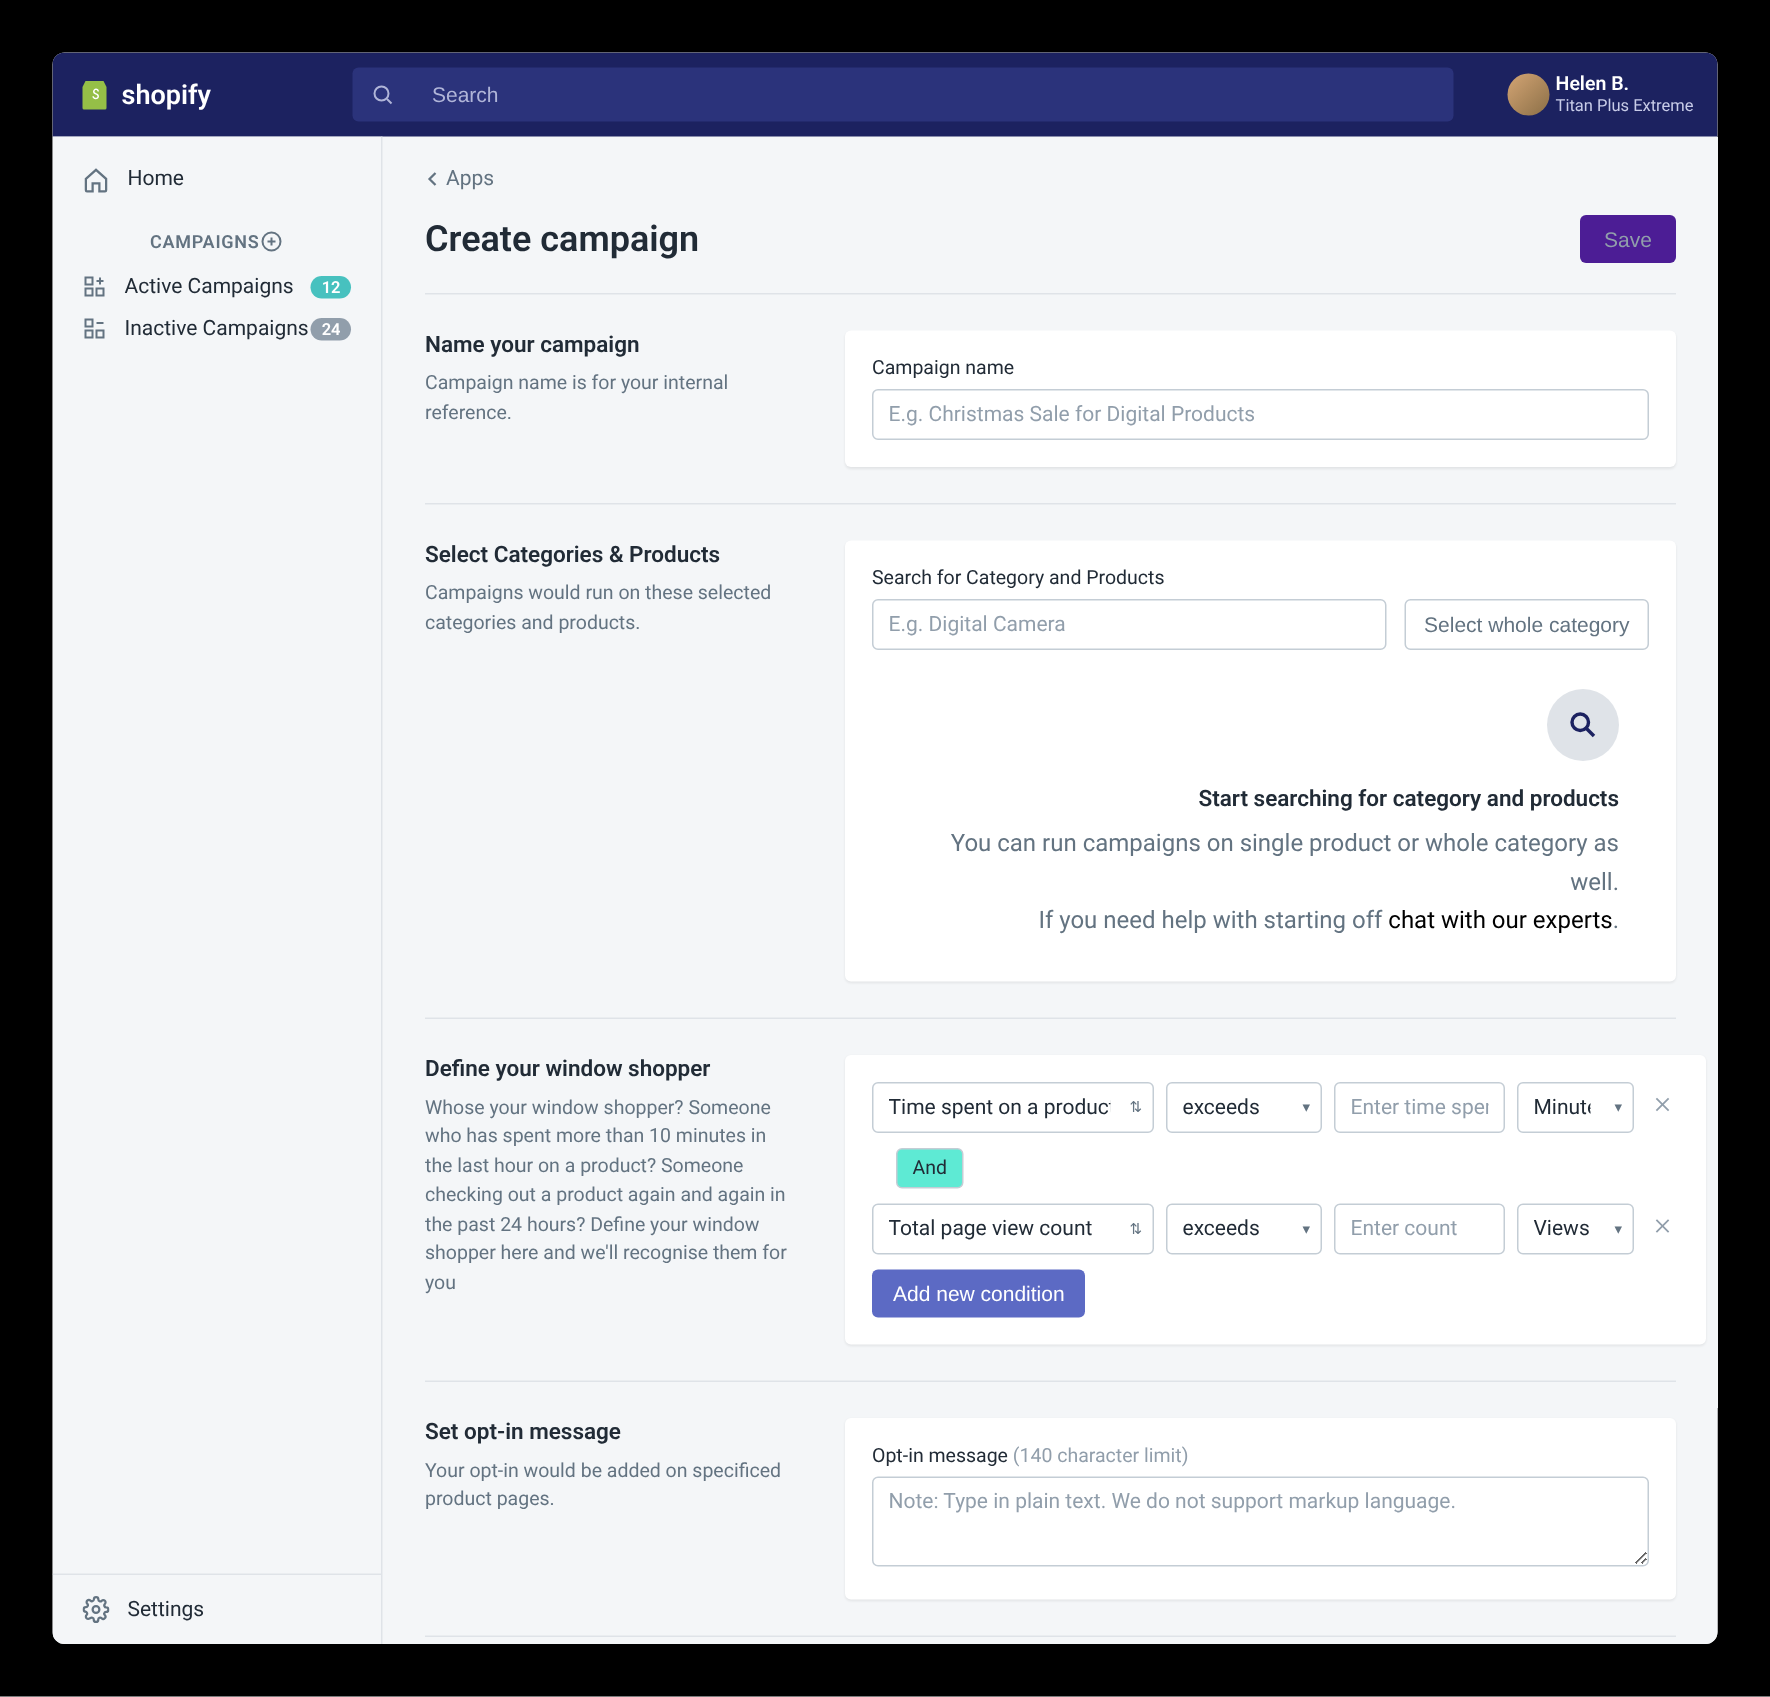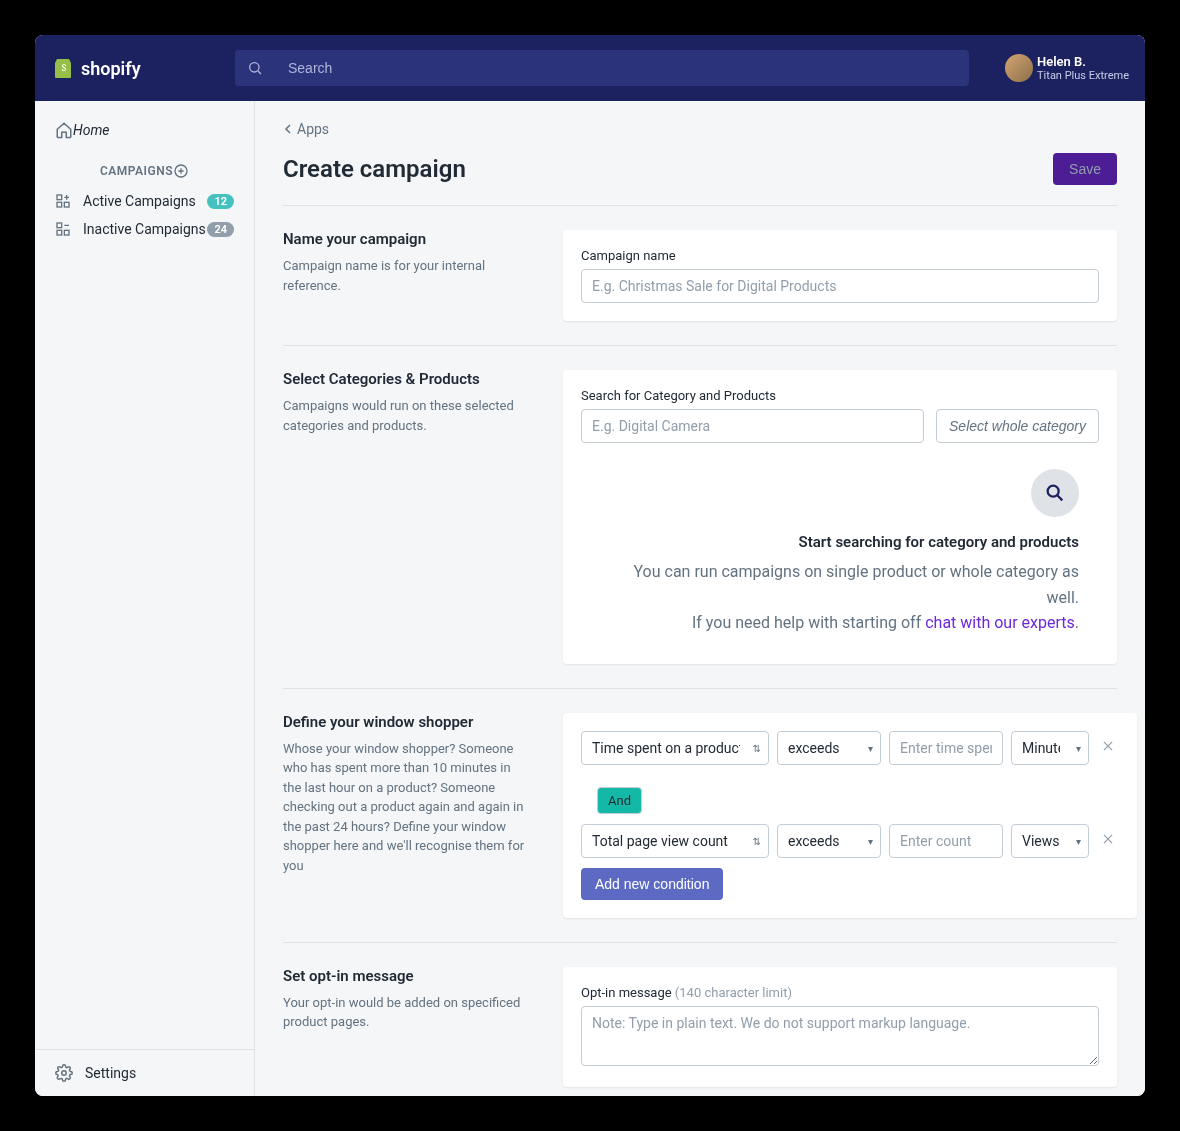--- a/index.html
+++ b/index.html
@@ -1,37 +1,37 @@
 <!DOCTYPE html>
 <html><head>
 <meta charset="utf-8">
 <style>
 * { box-sizing: border-box; margin: 0; padding: 0; }
 body { font-family: -apple-system, BlinkMacSystemFont, "Segoe UI", Roboto, sans-serif; background: #000; padding: 35px; font-size: 14px; color: #212b36; }
 .window { background: #f4f6f8; border-radius: 8px; overflow: hidden; width: 1110px; height: 1061px; display: flex; flex-direction: column; }
 
 
-.topbar { background: #1c2260; height: 66px; display: flex; align-items: center; padding: 0 16px; gap: 16px; }
+.topbar { background: #1c2260; height: 56px; display: flex; align-items: center; padding: 0 16px; gap: 16px; }
 .logo { display: flex; align-items: center; gap: 6px; color: #fff; font-weight: 600; font-size: 18px; width: 168px; }
 .logo-icon { width: 24px; height: 24px; }
 .search-box { flex: 1; background: #2b337b; border-radius: 4px; height: 36px; display: flex; align-items: center; padding: 0 12px; gap: 25px; }
 .search-box input { background: transparent; border: none; outline: none; color: #fff; flex: 1; font-size: 14px; }
 .search-box input::placeholder { color: #b0b5d8; }
 .search-icon { color: #b0b5d8; }
 .profile { display: flex; align-items: center; gap: 4px; color: #fff; padding-left: 20px; }
 .avatar { width: 28px; height: 28px; border-radius: 50%; background: linear-gradient(135deg,#d4a574,#8b6f47); }
 .profile-text { line-height: 1.2; }
 .profile-name { font-weight: 600; font-size: 13px; }
 .profile-sub { font-size: 11px; color: #c8cce8; }
 
 .body { flex: 1; display: flex; overflow: hidden; }
 
 
 .sidebar { width: 220px; background: #f4f6f8; border-right: 1px solid #dfe3e8; display: flex; flex-direction: column; padding-top: 12px; }
-.nav-item { display: flex; align-items: center; gap: 0; padding: 8px 20px; font-size: 14px; color: #212b36; cursor: pointer; font-style: italic; }
+.nav-item { display: flex; align-items: flex-start; gap: 12px; padding: 8px 20px; font-size: 14px; color: #212b36; cursor: pointer; }
 .nav-item svg { color: #637381; }
 .section-header { display: flex; align-items: center; justify-content: center; padding: 16px 20px 8px; font-size: 12px; font-weight: 600; color: #637381; letter-spacing: 0.5px; }
 .section-header svg { cursor: pointer; }
 .nav-sub { display: flex; align-items: center; justify-content: space-between; padding: 6px 20px 6px 20px; font-size: 14px; color: #212b36; cursor: pointer; }
 .nav-sub-left { display: flex; align-items: center; gap: 12px; }
 .badge { background: #47c1bf; color: #fff; font-size: 11px; font-weight: 600; padding: 1px 7px; border-radius: 10px; }
 .badge.gray { background: #919eab; }
 .sidebar-footer { margin-top: auto; }
 .settings-item { display: flex; align-items: center; gap: 12px; padding: 14px 20px; font-size: 14px; color: #212b36; border-top: 1px solid #dfe3e8; cursor: pointer; }
 
@@ -48,41 +48,41 @@
 .section-left { width: 248px; flex-shrink: 0; }
 .section-title { font-size: 15px; font-weight: 600; color: #212b36; margin-bottom: 8px; }
 .section-desc { font-size: 13px; color: #637381; line-height: 1.5; }
 .section-right { flex: 1; }
 .card { background: #fff; border-radius: 4px; box-shadow: 0 1px 2px rgba(0,0,0,0.08); padding: 18px; }
 .field-label { font-size: 13px; color: #212b36; margin-bottom: 6px; }
 .field-label .muted { color: #919eab; }
 .input, .textarea, .select { width: 100%; border: 1px solid #c4cdd5; border-radius: 4px; padding: 8px 10px; font-size: 14px; font-family: inherit; color: #212b36; background: #fff; }
 .input::placeholder, .textarea::placeholder { color: #919eab; }
 .textarea { resize: vertical; min-height: 60px; }
-.btn-outline { border: 1px solid #c4cdd5; background: #fff; border-radius: 4px; padding: 8px 12px; font-size: 14px; color: #637381; cursor: pointer; font-style: italic; }
+.btn-outline { border: 1px solid #c4cdd5; background: #fff; border-radius: 4px; padding: 8px 12px; font-size: 14px; color: #637381; cursor: pointer; }
 
 
 .empty { text-align: right; padding: 26px 20px 10px; }
 .empty-icon { width: 48px; height: 48px; border-radius: 50%; background: #dfe3e8; display: inline-flex; align-items: center; justify-content: center; margin-bottom: 16px; }
 .empty-icon svg { color: #1c2260; }
 .empty-title { font-weight: 600; font-size: 15px; margin-bottom: 8px; }
 .empty-text { font-size: 16px; color: #637381; line-height: 1.6; }
-.empty-text a { color: #6d28d9; text-decoration: none; cursor: pointer; }
+.empty-text a { color: #000000; text-decoration: none; cursor: pointer; }
 
 
 .cond-row { display: flex; gap: 8px; align-items: center; margin-bottom: 10px; }
 .cond-row .select-wrap { position: relative; flex-shrink: 0; }
 .select-wrap select { appearance: none; padding-right: 28px; }
 .select-caret { position: absolute; right: 8px; top: 50%; transform: translateY(-50%); pointer-events: none; color: #637381; font-size: 10px; }
 .cond-row .w-metric { width: 188px; }
 .cond-row .w-op { width: 104px; }
 .cond-row .w-val { width: 114px; }
 .cond-row .w-unit { width: 78px; }
 .cond-close { color: #919eab; cursor: pointer; padding: 4px; }
-.and-pill { display: inline-block; border: 1px solid #c4cdd5; border-radius: 4px; padding: 5px 10px; font-size: 13px; color: #212b36; margin: 12px 0 10px 16px; background: #14b8a6; }
+.and-pill { display: inline-block; border: 1px solid #c4cdd5; border-radius: 4px; padding: 5px 10px; font-size: 13px; color: #212b36; margin: 0 0 10px 16px; background: #5eead4; }
 .btn-primary { background: #5c6ac4; color: #fff; border: none; border-radius: 4px; padding: 8px 14px; font-size: 14px; cursor: pointer; }
 
 .row-gap { display: flex; gap: 12px; align-items: flex-start; }
 </style>
 </head>
 <body>
 
 <div class="window">
 
   <div class="topbar">

